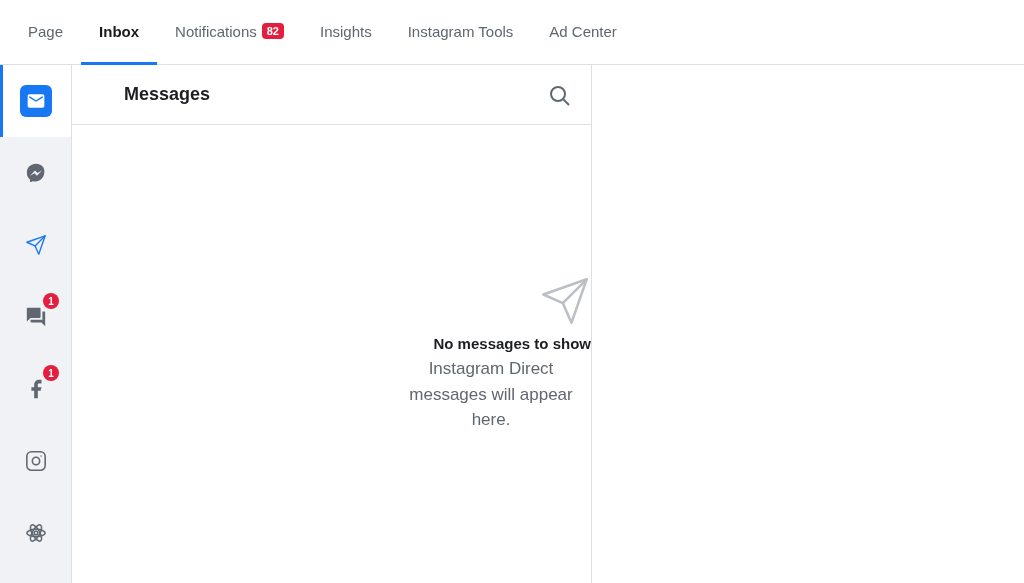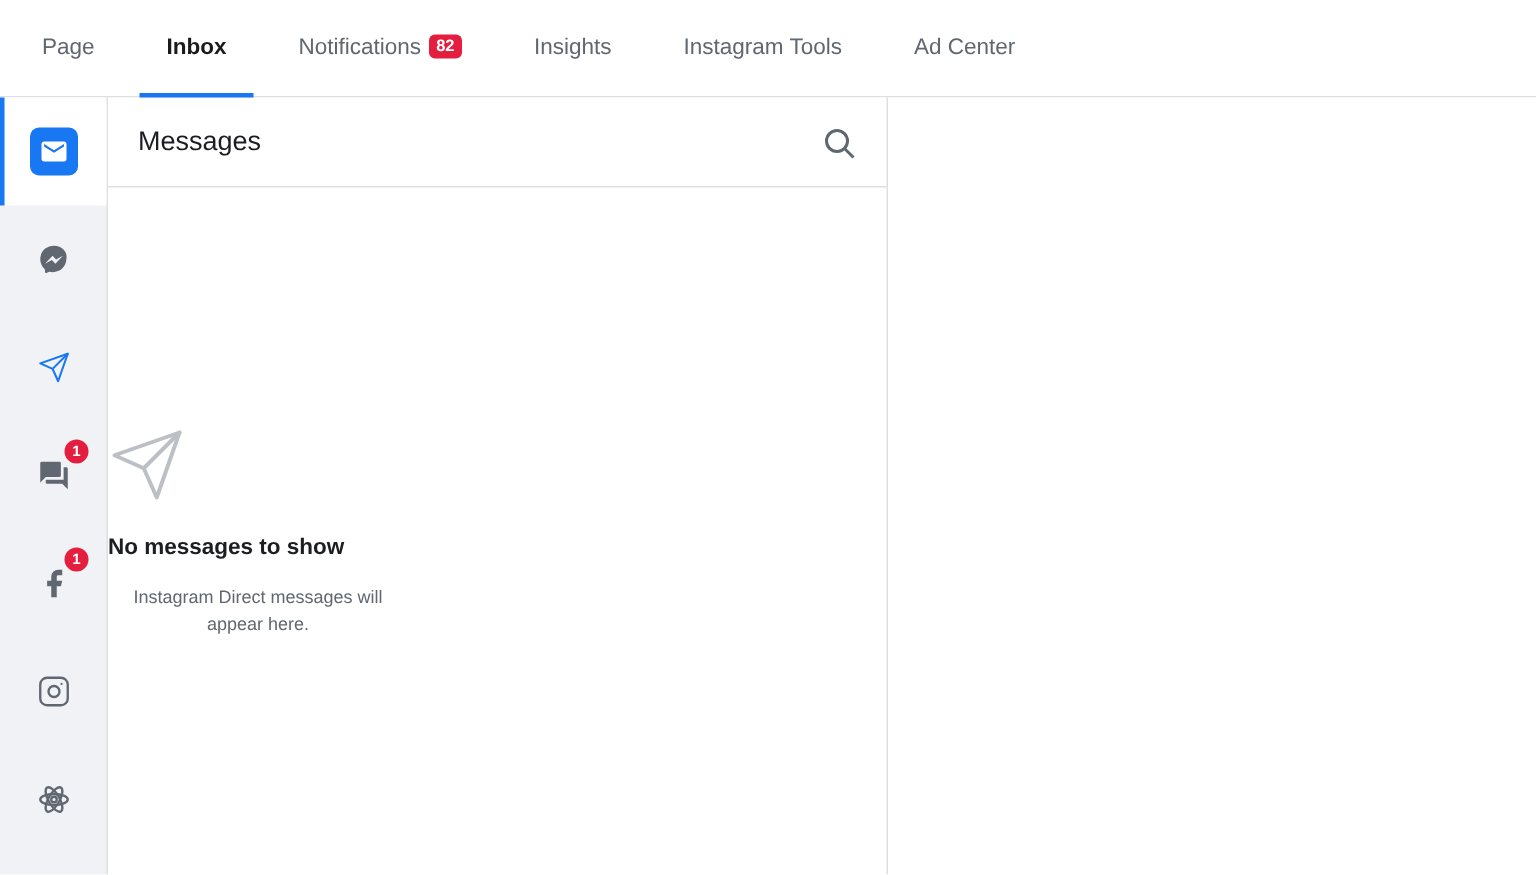--- a/index.html
+++ b/index.html
@@ -6,21 +6,20 @@
     body { font-family: -apple-system, BlinkMacSystemFont, 'Segoe UI', Helvetica, Arial, sans-serif; background: #fff; width: 1024px; height: 583px; overflow: hidden; }
 
     
     .top-nav {
       display: flex;
       align-items: stretch;
       border-bottom: 1px solid #dddfe2;
       height: 65px;
       background: #fff;
       padding: 0 10px;
-      gap: 12px;
     }
     .nav-item {
       display: flex;
       align-items: center;
       padding: 0 18px;
       font-size: 15px;
       color: #606770;
       cursor: pointer;
       position: relative;
       white-space: nowrap;
@@ -127,50 +126,52 @@
     .messages-header {
       display: flex;
       align-items: center;
       justify-content: space-between;
       padding: 16px 20px;
       border-bottom: 1px solid #dddfe2;
       height: 60px;
     }
     .messages-title {
       font-size: 18px;
-      font-weight: 400;
+      font-weight: 700;
       color: #1c1e21;
+      margin-left: 32px;
     }
     .search-icon-btn {
       cursor: pointer;
       color: #606770;
       font-size: 22px;
       display: flex;
       align-items: center;
       justify-content: center;
     }
     .messages-body {
       flex: 1;
       display: flex;
       flex-direction: column;
-      align-items: flex-start;
-      justify-content: center;
-      gap: 16px;
+      align-items: flex-end;
+      justify-content: center;
+      gap: 4px;
+      padding-left: 20px;
     }
     .empty-icon {
       color: #bcc0c4;
       margin-bottom: 4px;
     }
     .empty-title {
       font-size: 15px;
       font-weight: 700;
       color: #1c1e21;
     }
     .empty-desc {
-      font-size: 12px;
+      font-size: 17px;
       color: #606770;
       text-align: center;
       line-height: 1.5;
       max-width: 200px;
     }
 
     
     .content-area {
       flex: 1;
       background: #fff;

